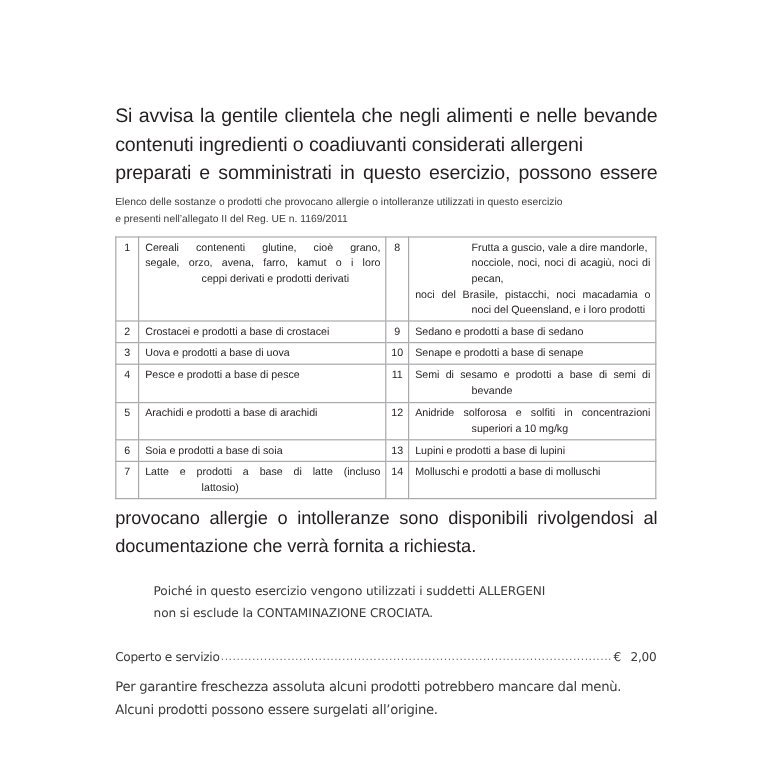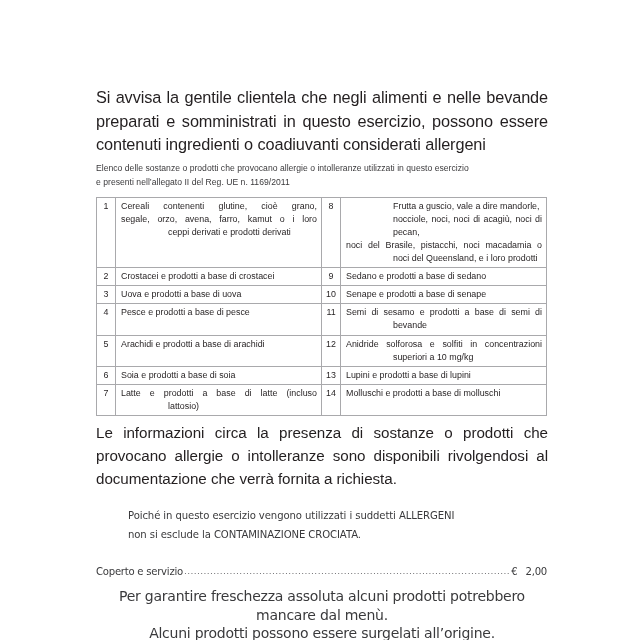--- a/index.html
+++ b/index.html
@@ -160,38 +160,37 @@
     padding-left: 1px;
   }
   .price-row .amount {
     white-space: nowrap;
     padding-left: 8px;
   }
 
   .tail-lines {
     margin-top: 6px;
     font-family: "DejaVu Sans", sans-serif;
-    font-size: 14px;
+    font-size: 11px;
     line-height: 18.6px;
     color: #3a3a3c;
     letter-spacing: -0.25px;
-    text-align: center;
   }
   .tail-lines .fline { display: block; }
 </style>
 </head>
 <body>
 
 <div class="page">
   <div class="content">
 
     <div class="headline">
       <span class="ln">Si avvisa la gentile clientela che negli alimenti e nelle bevande</span>
+      <span class="ln last">contenuti ingredienti o coadiuvanti considerati allergeni</span>
       <span class="ln">preparati e somministrati in questo esercizio, possono essere</span>
-      <span class="ln last">contenuti ingredienti o coadiuvanti considerati allergeni</span>
     </div>
 
     <div class="subnote">
       <span>Elenco delle sostanze o prodotti che provocano allergie o intolleranze utilizzati in questo esercizio</span>
       <span>e presenti nell’allegato II del Reg. UE n. 1169/2011</span>
     </div>
 
     <table class="allergen-table">
       <colgroup>
         <col class="c-num">
@@ -275,21 +274,20 @@
             </span>
           </td>
           <td class="num">14</td>
           <td class="txt">Molluschi e prodotti a base di molluschi</td>
         </tr>
 
       </tbody>
     </table>
 
     <div class="para2">
-      <span class="ln">Le informazioni circa la presenza di sostanze o prodotti che</span>
       <span class="ln">provocano allergie o intolleranze sono disponibili rivolgendosi al</span>
       <span class="ln last">documentazione che verrà fornita a richiesta.</span>
     </div>
 
     <div class="footer-block">
       <span class="fline caps">Poiché in questo esercizio vengono utilizzati i suddetti ALLERGENI</span>
       <span class="fline caps">non si esclude la CONTAMINAZIONE CROCIATA.</span>
     </div>
 
     <div class="price-row">

